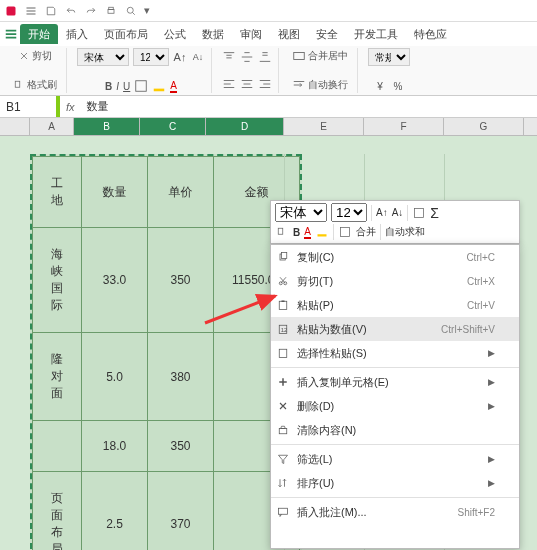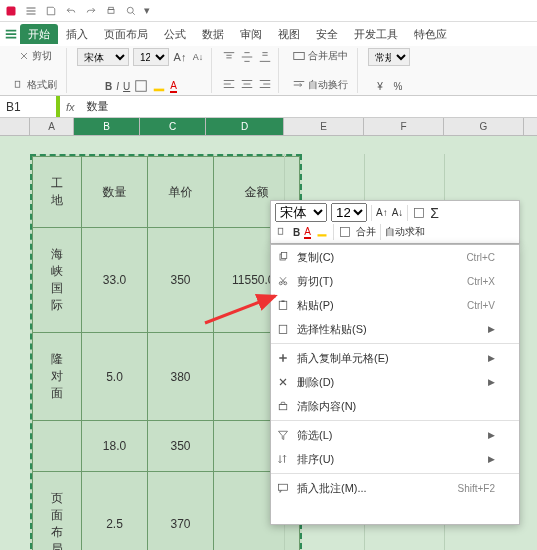--- a/index.html
+++ b/index.html
@@ -349,20 +349,28 @@
       <span class="shortcut">Ctrl+X</span>
     </div>
     <div class="menu-item">
       <svg viewBox="0 0 16 16">
         <rect x="3" y="3" width="10" height="11" fill="none" stroke="#555"></rect>
         <rect x="6" y="2" width="4" height="2" fill="#555"></rect>
       </svg>
       <span>粘贴(P)</span>
       <span class="shortcut">Ctrl+V</span>
     </div>
+    <div class="menu-item highlight">
+      <svg viewBox="0 0 16 16">
+        <rect x="3" y="3" width="10" height="11" fill="none" stroke="#555"></rect>
+        <text x="5" y="12" font-size="8">12</text>
+      </svg>
+      <span>粘贴为数值(V)</span>
+      <span class="shortcut">Ctrl+Shift+V</span>
+    </div>
     <div class="menu-item">
       <svg viewBox="0 0 16 16">
         <rect x="3" y="3" width="10" height="11" fill="none" stroke="#555"></rect>
       </svg>
       <span>选择性粘贴(S)</span>
       <span class="arrow">▶</span>
     </div>
     <div class="menu-sep"></div>
     <div class="menu-item">
       <svg viewBox="0 0 16 16">

